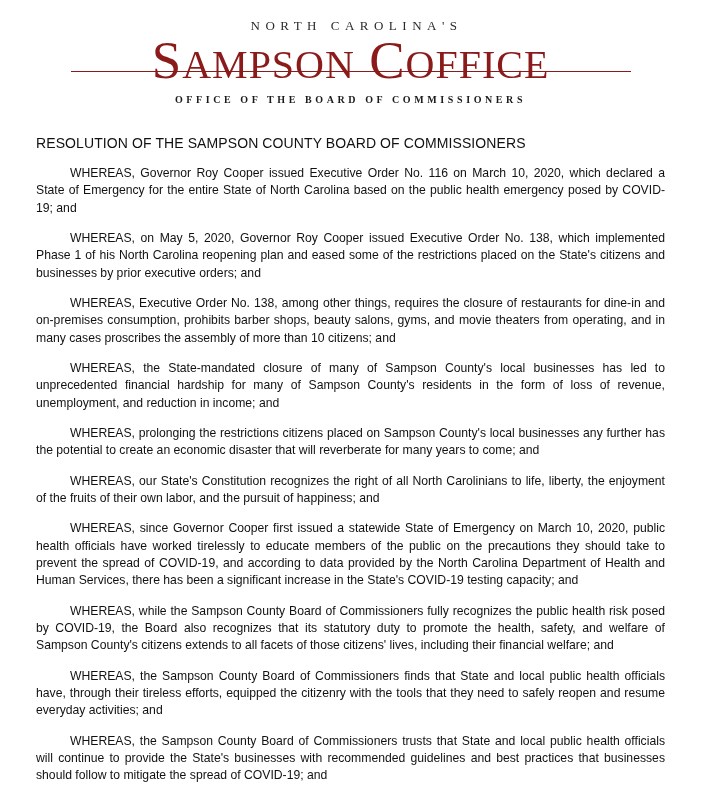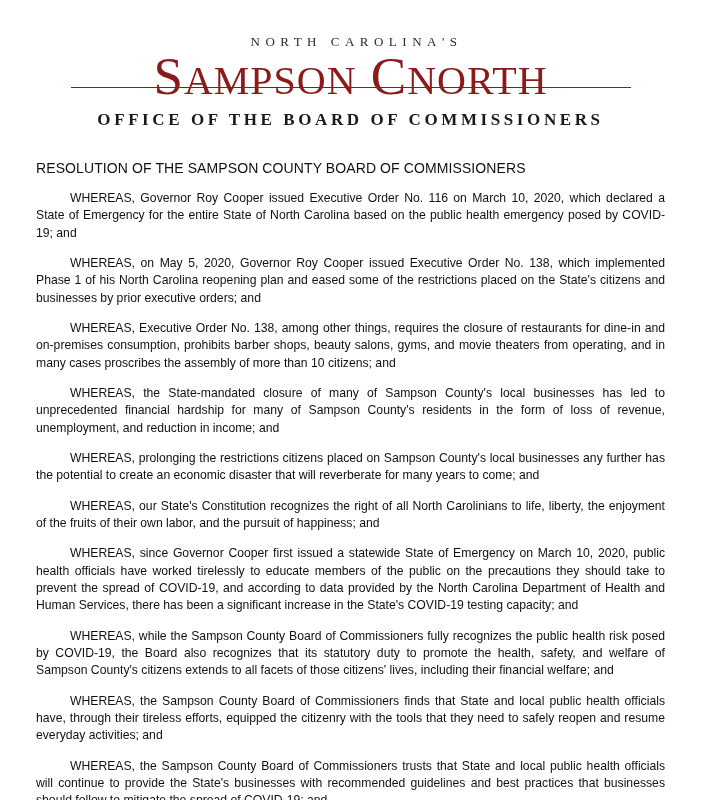--- a/index.html
+++ b/index.html
@@ -11,21 +11,21 @@
     width: 701px;
     height: 800px;
     font-family: "Liberation Sans", sans-serif;
     color: #111111;
     overflow: hidden;
   }
   .page {
     width: 701px;
     height: 800px;
     box-sizing: border-box;
-    padding: 34px 36px 0 36px;
+    padding: 18px 36px 0 36px;
     position: relative;
   }
   
   .letterhead {
     text-align: center;
     position: relative;
   }
   .lh-top {
     font-family: "Liberation Serif", serif;
     font-size: 13px;
@@ -55,21 +55,21 @@
     width: 560px;
     height: 1px;
     background: #8b1a1a;
     margin: 0 auto;
     position: relative;
     top: -16px;
     z-index: 0;
   }
   .lh-sub {
     font-family: "Liberation Serif", serif;
-    font-size: 17px;
+    font-size: 10px;
     letter-spacing: 3.6px;
     color: #1a1a1a;
     margin-top: 6px;
     font-weight: bold;
   }
   
   .doc-title {
     text-align: left;
     font-size: 14px;
     font-weight: normal;
@@ -92,21 +92,21 @@
     font-weight: normal;
   }
 </style>
 </head>
 <body>
 
 <div class="page">
 
   <div class="letterhead">
     <div class="lh-top">NORTH CAROLINA'S</div>
-    <div class="lh-main"><span class="cap">S</span><span class="sm">AMPSON</span>&nbsp;<span class="cap">C</span><span class="sm">NORTH</span></div>
+    <div class="lh-main"><span class="cap">S</span><span class="sm">AMPSON</span>&nbsp;<span class="cap">C</span><span class="sm">OFFICE</span></div>
     <div class="lh-rule"></div>
     <div class="lh-sub">OFFICE OF THE BOARD OF COMMISSIONERS</div>
   </div>
 
   <div class="doc-title">RESOLUTION OF THE SAMPSON COUNTY BOARD OF COMMISSIONERS</div>
 
   <div class="clauses">
       <p class="clause"><span class="lead">WHEREAS,</span><span> Governor Roy Cooper issued Executive Order No. 116 on March 10, 2020, which declared a State of Emergency for the entire State of North Carolina based on the public health emergency posed by COVID-19; and</span></p>
       <p class="clause"><span class="lead">WHEREAS,</span><span> on May 5, 2020, Governor Roy Cooper issued Executive Order No. 138, which implemented Phase 1 of his North Carolina reopening plan and eased some of the restrictions placed on the State's citizens and businesses by prior executive orders; and</span></p>
       <p class="clause"><span class="lead">WHEREAS,</span><span> Executive Order No. 138, among other things, requires the closure of restaurants for dine-in and on-premises consumption, prohibits barber shops, beauty salons, gyms, and movie theaters from operating, and in many cases proscribes the assembly of more than 10 citizens; and</span></p>

